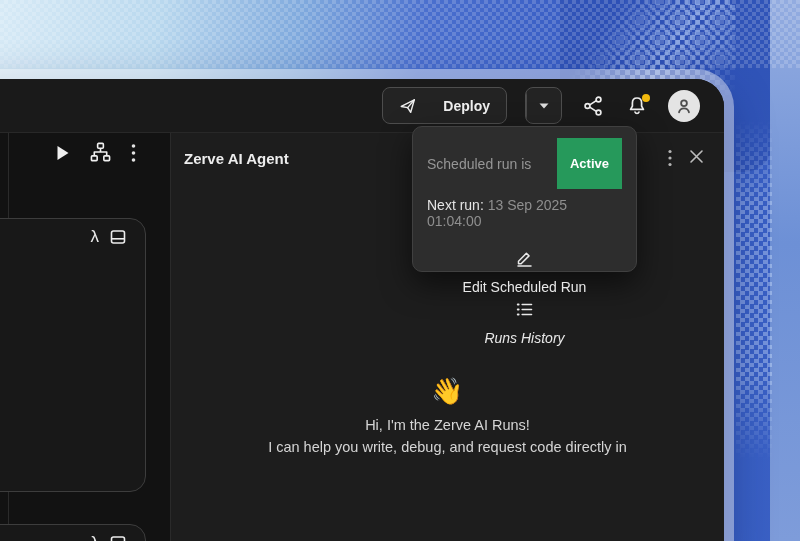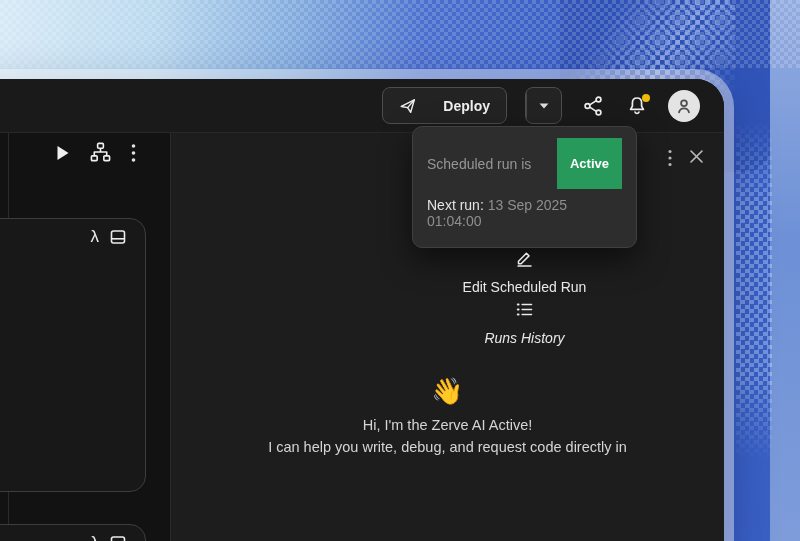--- a/index.html
+++ b/index.html
@@ -61,21 +61,21 @@
   .lambda{font-size:17px;color:#ececec;line-height:20px;}
   
   .agent{position:relative;flex:1;background:#1d1d1d;border-left:1px solid #2a2a2a;}
   .agent-title{position:absolute;left:13px;top:17px;font-size:15px;font-weight:700;color:#ededed;}
   .agent-kebab{position:absolute;right:52px;top:16px;}
   .agent-close{position:absolute;right:20px;top:16px;}
   .welcome{position:absolute;left:0;right:0;top:243px;text-align:center;color:#d5d5d5;}
   .welcome .emoji{font-size:26px;line-height:30px;margin-bottom:8px;}
   .welcome .line{font-size:14.5px;line-height:22px;}
   
-  .popover{position:absolute;left:412px;top:126px;width:225px;height:122px;z-index:30;
+  .popover{position:absolute;left:412px;top:126px;width:225px;height:146px;z-index:30;
     background:#2d2d2d;border:1px solid #404040;border-radius:10px;box-sizing:border-box;
     box-shadow:0 12px 30px rgba(0,0,0,0.55);padding:11px 14px 0 14px;}
   .pop-row1{display:flex;align-items:center;justify-content:space-between;}
   .pop-status{color:#969696;font-size:14px;}
   .badge{background:#26995b;color:#fff;font-size:13px;font-weight:700;
     padding:18px 13px;border-radius:0;}
   .pop-next{margin-top:8px;font-size:14px;color:#e4e4e4;}
   .pop-next .val{color:#8f8f8f;}
   .pop-item{display:flex;align-items:center;gap:12px;color:#e8e8e8;font-size:14px;cursor:pointer;flex-direction:column;}
   .pop-item.first{margin-top:21px;}
@@ -184,37 +184,38 @@
           <span class="lambda">λ</span>
           <svg width="18" height="18" viewBox="0 0 18 18" fill="none" stroke="#ececec" stroke-width="1.6">
             <rect x="2.5" y="3" width="13" height="12" rx="2"></rect>
             <path d="M2.5 10.8 H15.5"></path>
           </svg>
         </div>
       </div>
     </div>
 
     <div class="agent">
+      <div class="agent-title">Zerve AI Agent</div>
 
       <div class="agent-kebab">
         <svg width="4" height="18" viewBox="0 0 4 18">
           <circle cx="2" cy="2.5" r="1.6" fill="#b5b5b5"></circle>
           <circle cx="2" cy="9" r="1.6" fill="#b5b5b5"></circle>
           <circle cx="2" cy="15.5" r="1.6" fill="#b5b5b5"></circle>
         </svg>
       </div>
       <div class="agent-close">
         <svg width="15" height="15" viewBox="0 0 15 15" stroke="#bdbdbd" stroke-width="1.6" stroke-linecap="round">
           <path d="M2 2 L13 13 M13 2 L2 13"></path>
         </svg>
       </div>
 
       <div class="welcome">
         <div class="emoji">👋</div>
-        <div class="line">Hi, I'm the Zerve AI Active!</div>
+        <div class="line">Hi, I'm the Zerve AI Runs!</div>
         <div class="line">I can help you write, debug, and request code directly in</div>
       </div>
     </div>
   </div>
 </div>
 
 <div class="popover">
   <div class="pop-row1">
     <span class="pop-status">Scheduled run is</span>
     <span class="badge">Active</span>

